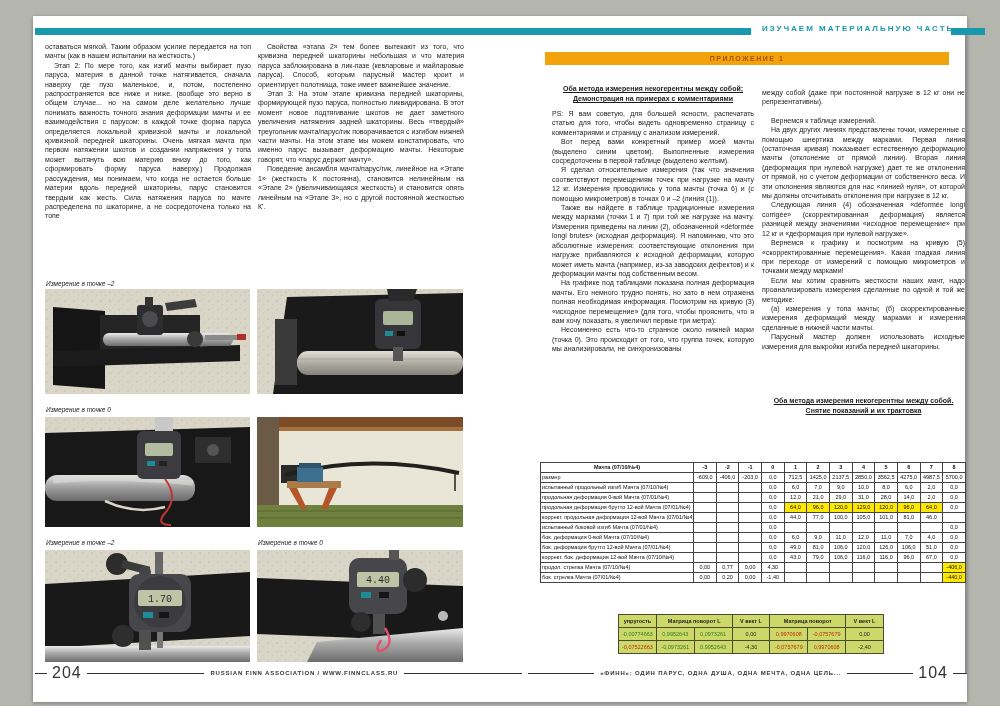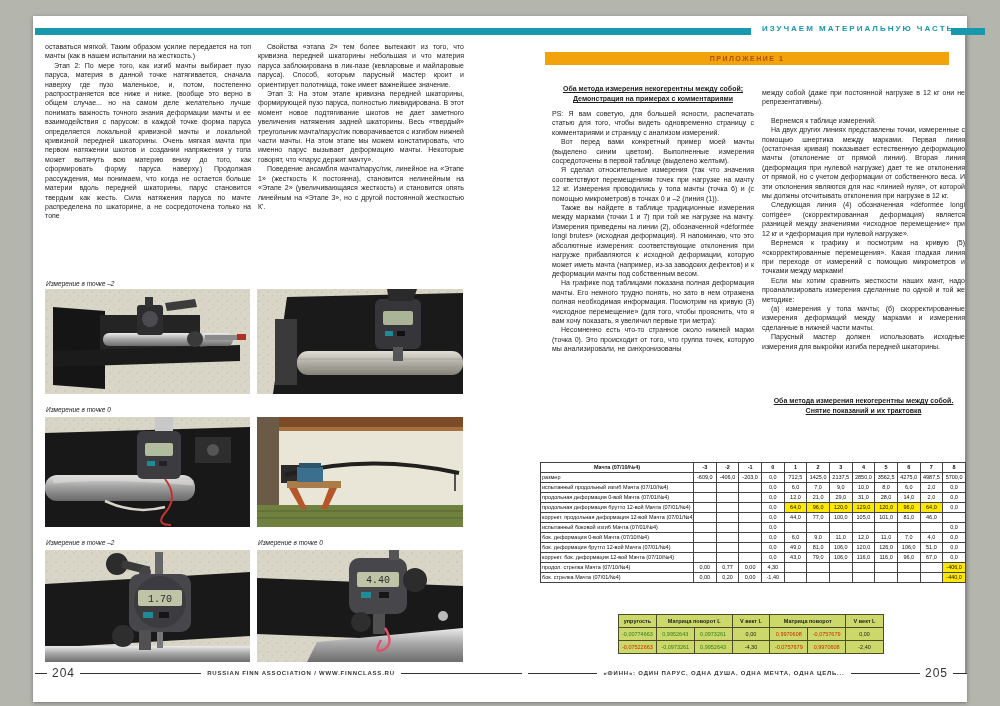--- a/index.html
+++ b/index.html
@@ -53,21 +53,21 @@
   #matrix-table{left:618px;top:614px;width:266px;border-collapse:collapse;table-layout:fixed;font-size:5.5px;line-height:7px;background:var(--table2_bg);color:#222;}
   #matrix-table th,#matrix-table td{border:1px solid #4c4c2c;padding:0 1px;height:12px;text-align:center;overflow:hidden;white-space:nowrap;}
   #matrix-table th{font-weight:bold;}
   #matrix-table .green{color:var(--green_text);}
   #matrix-table .red{color:var(--red_text);}
 
   
   .footer{display:flex;align-items:center;height:12px;}
   .footer .rule{border-top:1.5px solid #333;height:0;}
   .footer .grow{flex:1;}
-  .pageno{font-size:12px;letter-spacing:1px;color:#333;padding:0 5px;white-space:nowrap;}
+  .pageno{font-size:16px;letter-spacing:1px;color:#333;padding:0 5px;white-space:nowrap;}
   .foot-text{font-size:6px;font-weight:bold;letter-spacing:.8px;color:#333;padding:0 6px;white-space:nowrap;}
   #footer-left{left:35px;top:667px;width:487px;}
   #footer-right{left:528px;top:667px;width:439px;}
 </style>
 </head>
 <body>
 
 <div id="canvas">
   <div id="spread" class="abs"></div>
 
@@ -454,16 +454,16 @@
     <div class="rule" style="width:12px"></div>
     <div class="pageno">204</div>
     <div class="rule grow"></div>
     <div class="foot-text">RUSSIAN FINN ASSOCIATION  /  WWW.FINNCLASS.RU</div>
     <div class="rule grow"></div>
   </div>
   <div id="footer-right" class="footer abs">
     <div class="rule grow"></div>
     <div class="foot-text">«ФИНН»: ОДИН ПАРУС, ОДНА ДУША, ОДНА МЕЧТА, ОДНА ЦЕЛЬ...</div>
     <div class="rule grow"></div>
-    <div class="pageno">205</div>
+    <div class="pageno">104</div>
     <div class="rule" style="width:14px"></div>
   </div>
 </div>
 
 </body></html>

